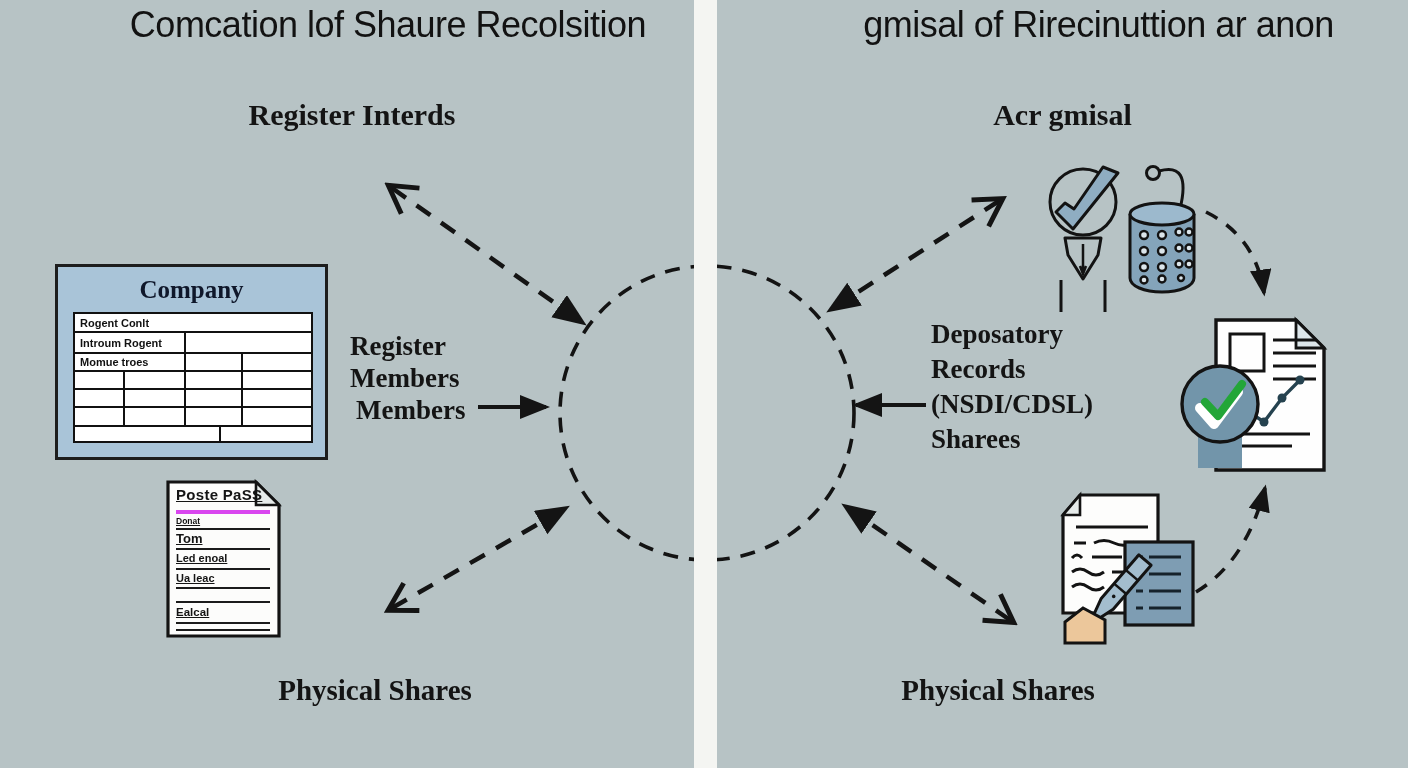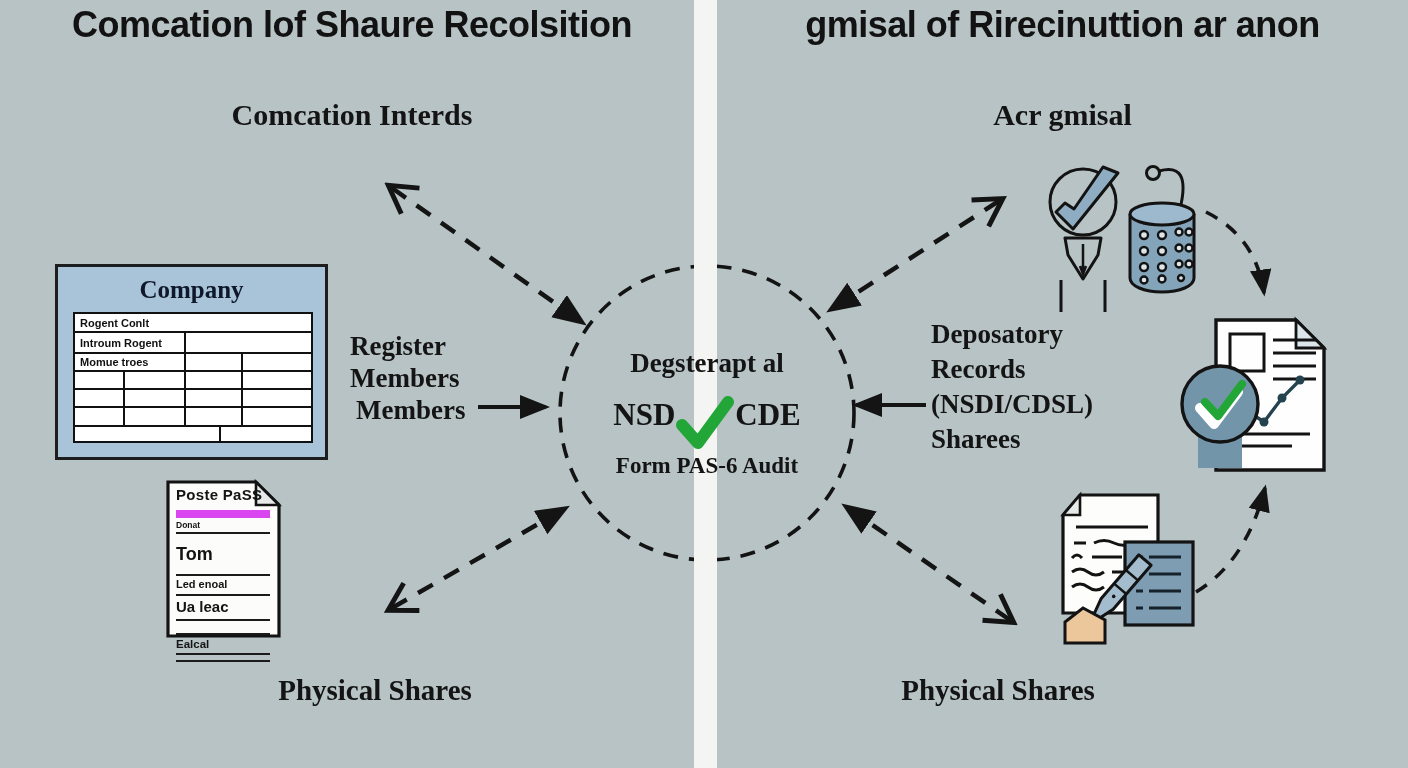--- a/index.html
+++ b/index.html
@@ -7,46 +7,46 @@
   body { font-family:"Liberation Serif", serif; color:#141414; overflow:hidden; }
   .stage { position:relative; width:1408px; height:768px; background:#b7c3c5; overflow:hidden; }
 
   .divider { position:absolute; left:694px; top:0; width:23px; height:768px;
              background:#f4f5f2; z-index:2; }
 
   svg.overlay { position:absolute; left:0; top:0; z-index:1; }
 
   .abs { position:absolute; z-index:3; }
 
-  .title { font-family:"Liberation Sans", sans-serif; font-weight:bold;
-           font-size:36px; letter-spacing:-0.5px; text-align:center; color:#121212; }
+  .title { font-family:"Liberation Sans", sans-serif; font-weight:normal;
+           font-size:36px; letter-spacing:-0.5px; text-align:center; color:#121212;margin-left:36px; }
   .subtitle { font-weight:bold; font-size:30px; text-align:center; }
 
   
   .company-card { left:55px; top:264px; width:273px; height:196px;
                   background:#a9c4d8; border:3px solid #1d1d1d; }
   .company-title { text-align:center; font-weight:bold; font-size:25px; margin-top:9px; color:#0f172a; }
   .ctable { position:absolute; left:15px; top:45px; width:240px; height:131px;
             background:#fff; border:2px solid #111; display:flex; flex-direction:column;
             font-family:"Liberation Sans", sans-serif; }
   .trow { display:flex; border-bottom:2px solid #111; overflow:hidden; }
   .trow:last-child { border-bottom:none; }
   .tcell { border-right:2px solid #111; height:100%; }
   .tcell:last-child { border-right:none; }
   .tlabel { font-size:11px; font-weight:bold; padding-left:5px; white-space:nowrap;
             display:flex; align-items:center; color:#111; }
 
   
   .pass-doc { left:165px; top:479px; width:117px; height:160px; }
   .pass-body { position:absolute; left:0; top:0; }
   .pass-text { position:absolute; left:11px; top:7px; width:94px;
-               font-family:"Liberation Sans", sans-serif; font-weight:bold; }
+               font-family:"Liberation Sans", sans-serif; font-weight:bold;text-decoration:underline; }
   .pass-title { font-size:15px; letter-spacing:0.3px; margin-bottom:7px; }
   .pass-line { border-bottom:2px solid #1b1b1b; line-height:1.25; }
-  .pl-top { border-top:8px solid #d946ef; }
+  .pl-top { border-top:4px solid #d946ef; }
 
   .register-block { left:350px; top:330px; font-weight:bold; font-size:27px; line-height:32px; }
   .register-block div:nth-child(3){ padding-left:6px; }
 
   .depository-block { left:931px; top:317px; font-weight:bold; font-size:27px; line-height:35px; }
 
   .center-text { left:557px; top:348px; width:300px; text-align:center; }
   .ct-line1 { font-weight:bold; font-size:27px; }
   .ct-line2 { display:flex; align-items:center; justify-content:center; margin-top:8px; }
   .ct-line2 span { font-weight:bold; font-size:31px; }
@@ -89,21 +89,21 @@
     <line x1="926" y1="405" x2="856" y2="405" stroke="#141414" stroke-width="4" marker-end="url(#mS)"></line>
 
     <path d="M1206,212 Q1256,237 1264,293" fill="none" stroke="#141414" stroke-width="3.6" stroke-dasharray="13 11" marker-end="url(#mS)"></path>
     <path d="M1196,592 Q1246,562 1265,488" fill="none" stroke="#141414" stroke-width="3.6" stroke-dasharray="13 11" marker-end="url(#mS)"></path>
   </svg>
 
   <div class="divider"></div>
 
   <div class="abs title lt">Comcation lof Shaure Recolsition</div>
   <div class="abs title rt">gmisal of Rirecinuttion ar anon</div>
-  <div class="abs subtitle ls">Comcation Interds</div>
+  <div class="abs subtitle ls">Register Interds</div>
   <div class="abs subtitle rs">Acr gmisal</div>
 
   <div class="abs company-card">
     <div class="company-title">Company</div>
     <div class="ctable">
       <div class="trow" style="height:19px;">
         <div class="tcell tlabel" style="width:100%;">Rogent Conlt</div>
       </div>
       <div class="trow" style="height:21px;">
         <div class="tcell tlabel" style="width:47%;">Introum Rogent</div>
@@ -140,53 +140,42 @@
   </div>
 
   <div class="abs pass-doc">
     <svg class="pass-body" width="117" height="160" viewBox="0 0 117 160">
       <path d="M3,3 H91 L114,26 V157 H3 Z" fill="#fcfcfb" stroke="#131313" stroke-width="3.2"></path>
       <path d="M91,3 V26 H114 Z" fill="#e6ebea" stroke="#131313" stroke-width="2.6"></path>
     </svg>
     <div class="pass-text">
       <div class="pass-title">Poste PaSS</div>
       <div class="pass-line pl-top" style="font-size:8.5px; padding:2px 0 1px;">Donat</div>
-      <div class="pass-line" style="font-size:18px; padding:9px 0;">Tom</div>
+      <div class="pass-line" style="font-size:13px; padding:1px 0;">Tom</div>
       <div class="pass-line" style="font-size:11px; padding:2px 0;">Led enoal</div>
-      <div class="pass-line" style="font-size:15px; padding:2px 0;">Ua leac</div>
+      <div class="pass-line" style="font-size:11px; padding:2px 0;">Ua leac</div>
       <div class="pass-line" style="height:14px;"></div>
       <div class="pass-line" style="font-size:11.5px; padding:2px 0;">Ealcal</div>
       <div class="pass-line" style="height:7px;"></div>
     </div>
   </div>
 
   <div class="abs register-block">
     <div>Register</div>
     <div>Members</div>
     <div>Members</div>
   </div>
 
   <div class="abs depository-block">
     <div>Deposatory</div>
     <div>Records</div>
     <div>(NSDI/CDSL)</div>
     <div>Sharees</div>
   </div>
 
-  <div class="abs center-text">
-    <div class="ct-line1">Degsterapt al</div>
-    <div class="ct-line2">
-      <span>NSD</span>
-      <svg class="ct-check" viewBox="0 0 58 56">
-        <path d="M6,30 L22,48 L52,7" fill="none" stroke="#23a638" stroke-width="12" stroke-linecap="round" stroke-linejoin="round"></path>
-      </svg>
-      <span>CDE</span>
-    </div>
-    <div class="ct-line3">Form PAS-6 Audit</div>
-  </div>
 
   <div class="abs phys-left">Physical Shares</div>
   <div class="abs phys-right">Physical Shares</div>
 
   <svg class="icon-svg" style="left:1040px; top:162px;" width="86" height="150" viewBox="0 0 86 150">
     <circle cx="43" cy="40" r="33" fill="none" stroke="#131313" stroke-width="3"></circle>
     <path d="M16,50 L33,67 L78,11 L63,5 L34,47 L25,41 Z" fill="#8fadc2" stroke="#131313" stroke-width="3" stroke-linejoin="round"></path>
     <path d="M25,76 H61 L58,93 L43,117 L28,93 Z" fill="none" stroke="#131313" stroke-width="3" stroke-linejoin="round"></path>
     <path d="M43,82 V109 M40,104 L43,112 L46,104" fill="none" stroke="#131313" stroke-width="2.5"></path>
     <path d="M21,118 V150 M65,118 V150" fill="none" stroke="#131313" stroke-width="3"></path>

